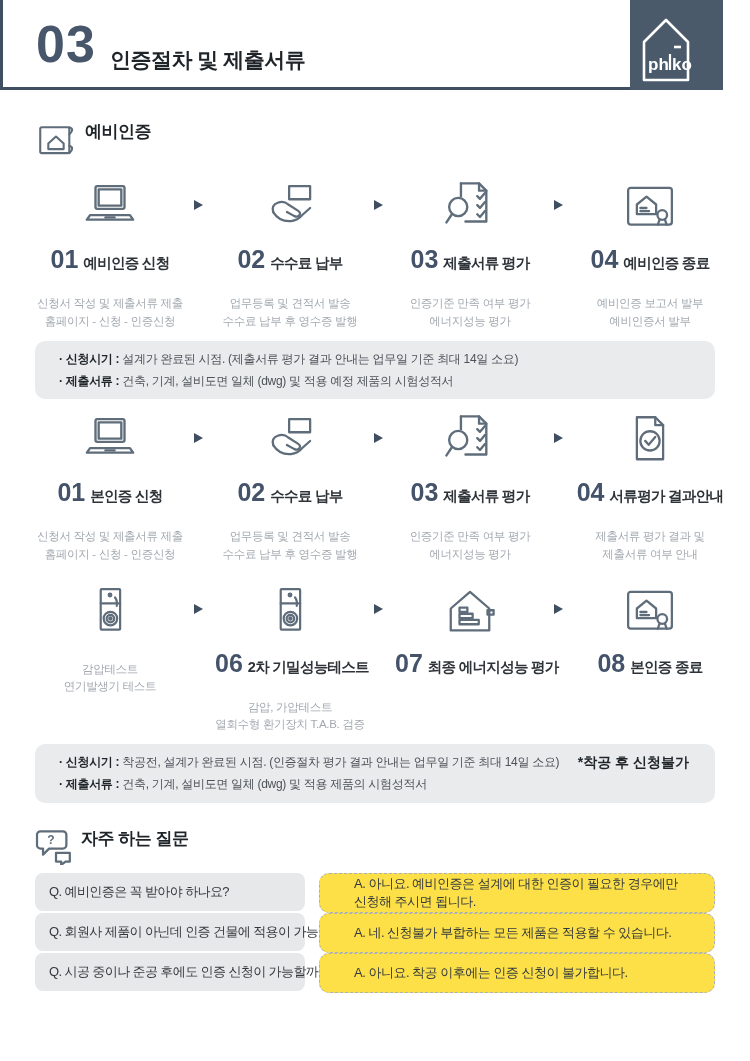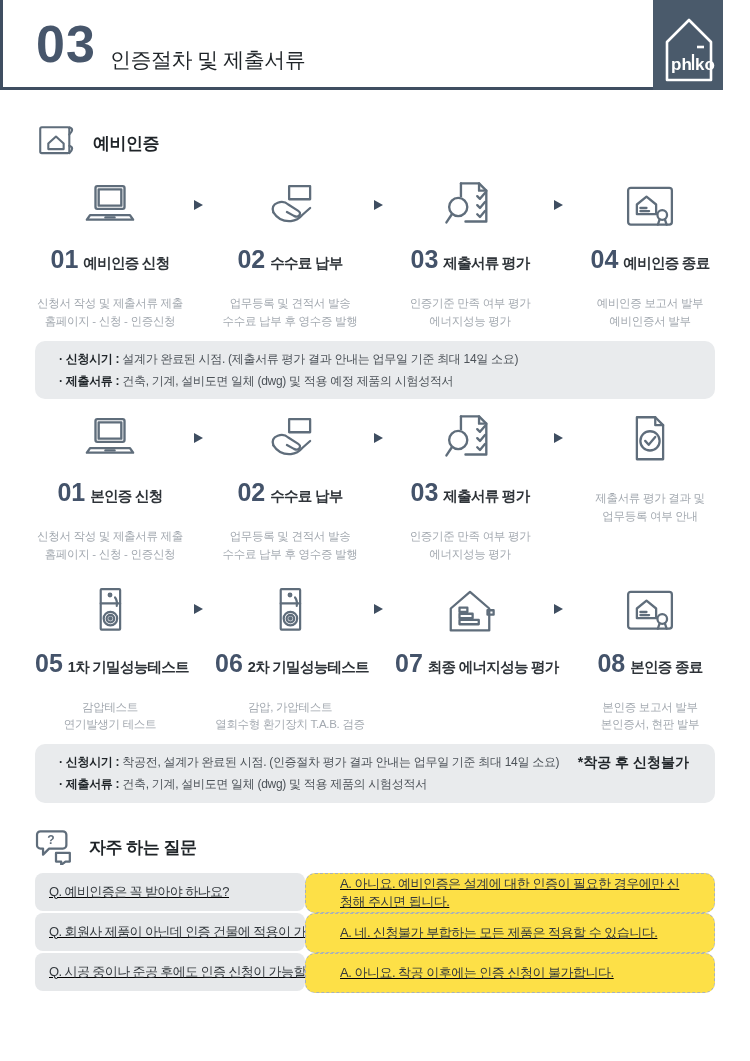--- a/index.html
+++ b/index.html
@@ -5,26 +5,26 @@
   html,body { margin:0; padding:0; background:#ffffff; }
   .page {
     position:relative; width:750px; min-height:1061px; background:#fff;
     font-family:"Liberation Sans", sans-serif; overflow:hidden;
   }
   
   .header { position:relative; height:90px; }
   .header-leftbar { position:absolute; left:0; top:0; width:3px; height:90px; background:#3f4e61; }
   .header-rule { position:absolute; left:0; bottom:0; right:97px; height:3px; background:#3f4e61; }
   .header-number { position:absolute; left:36px; top:14px; font-size:52px; font-weight:bold; color:#47566b; letter-spacing:1px; }
-  .header-title { position:absolute; left:110px; top:46px; font-size:21px; font-weight:normal; color:#1f2428; letter-spacing:-0.5px; }
-  .logo-box { position:absolute; right:27px; top:0; width:70px; height:90px; background:#4a5a6b; }
+  .header-title { position:absolute; left:110px; top:46px; font-size:21px; font-weight:bold; color:#1f2428; letter-spacing:-0.5px; }
+  .logo-box { position:absolute; right:27px; top:0; width:93px; height:90px; background:#4a5a6b; }
   .logo-box svg { position:absolute; left:0; top:0; }
   
   .content { padding:0 35px; }
-  .section-head { display:flex; align-items:center; gap:12px; }
+  .section-head { display:flex; gap:4px; }
   .section-head.pre { margin-top:30px; }
   .section-head.main { margin-top:24px; }
   .section-head.faq { margin-top:24px; }
   .section-label { font-size:17px; font-weight:bold; color:#1f2428; letter-spacing:-0.5px; }
   .sec-icon { color:#5f6d7b; }
   
   .steps { display:flex; align-items:flex-start; margin-top:6px;gap:11px; }
   .steps.row2 { margin-top:12px; }
   .step { width:150px; text-align:center; flex-shrink:0; }
   .step-icon { height:64px; display:flex; justify-content:center; align-items:flex-end; color:#5f6d7b; }
@@ -37,21 +37,21 @@
   .step-num { font-size:25px; font-weight:bold; color:#44536a; }
   .step-title { font-size:14.5px; font-weight:bold; color:#2e3338; margin-left:5px; letter-spacing:-0.7px; }
   .step-desc { margin-top:21px; font-size:11.5px; color:#a3a9b0; line-height:1.55; letter-spacing:-0.3px; }
   
   .note { margin-top:10px; background:#e9ebed; border-radius:10px; padding:7px 24px; position:relative; }
   .note-line { font-size:12px; color:#4c5258; line-height:1.85; letter-spacing:-0.3px; }
   .note-label { font-weight:bold; color:#1f2428; }
   .note-warning { position:absolute; right:26px; top:10px; font-size:14px; font-weight:bold; color:#1f2428; }
   
   .faq-rows { margin-top:4px; }
-  .faq-row { display:flex; margin-top:0;text-decoration:underline; }
+  .faq-row { display:flex; gap:14px; margin-top:0; }
   .faq-q {
     width:242px; flex-shrink:0; background:#e6e8ea; border-radius:8px; height:38px;
     display:flex; align-items:center; padding:0 14px; font-size:13px; color:#33383d; letter-spacing:-0.6px; white-space:nowrap;
   }
   .faq-a {
     flex:1; border:1px dashed #a9b1b9; border-radius:10px; background:#fde047; min-height:38px;
     display:flex; align-items:center; padding:0 34px; font-size:13px; color:#33383d; letter-spacing:-0.5px;
   }
   .defs { position:absolute; width:0; height:0; overflow:hidden; }
   .ic { stroke:currentColor; fill:none; stroke-width:2.6; stroke-linecap:round; stroke-linejoin:round; }
@@ -275,37 +275,37 @@
           <div>에너지성능 평가</div>
         </div>
       </div>
       <div class="arrow"></div>
       <div class="step">
         <div class="step-icon">
             <svg width="56" height="58" viewBox="0 0 64 64" class="ic">
               <use href="#i-doc-check"></use>
             </svg>
           </div>
+        <div class="step-caption">
+          <span class="step-num">04</span><span class="step-title">서류평가 결과안내</span>
+        </div>
         <div class="step-desc">
           <div>제출서류 평가 결과 및</div>
-          <div>업무등록 여부 안내</div>
+          <div>제출서류 여부 안내</div>
         </div>
       </div>
     </div>
 
     <div class="steps row2">
       <div class="step">
         <div class="step-icon">
             <svg width="54" height="58" viewBox="0 0 64 64" class="ic">
               <use href="#i-blower-door"></use>
             </svg>
           </div>
-        <div class="step-caption">
-          <span class="step-num">05</span><span class="step-title">1차 기밀성능테스트</span>
-        </div>
         <div class="step-desc">
           <div>감압테스트</div>
           <div>연기발생기 테스트</div>
         </div>
       </div>
       <div class="arrow"></div>
       <div class="step">
         <div class="step-icon">
             <svg width="54" height="58" viewBox="0 0 64 64" class="ic">
               <use href="#i-blower-door"></use>
@@ -332,24 +332,20 @@
       </div>
       <div class="arrow"></div>
       <div class="step">
         <div class="step-icon">
             <svg width="62" height="56" viewBox="0 0 64 64" class="ic">
               <use href="#i-certificate"></use>
             </svg>
           </div>
         <div class="step-caption">
           <span class="step-num">08</span><span class="step-title">본인증 종료</span>
-        </div>
-        <div class="step-desc">
-          <div>본인증 보고서 발부</div>
-          <div>본인증서, 현판 발부</div>
         </div>
       </div>
     </div>
 
     <div class="note">
       <div class="note-line">
         <span class="note-label">· 신청시기 : </span><span>착공전, 설계가 완료된 시점. (인증절차 평가 결과 안내는 업무일 기준 최대 14일 소요)</span>
       </div>
       <div class="note-line">
         <span class="note-label">· 제출서류 : </span><span>건축, 기계, 설비도면 일체 (dwg) 및 적용 제품의 시험성적서</span>

